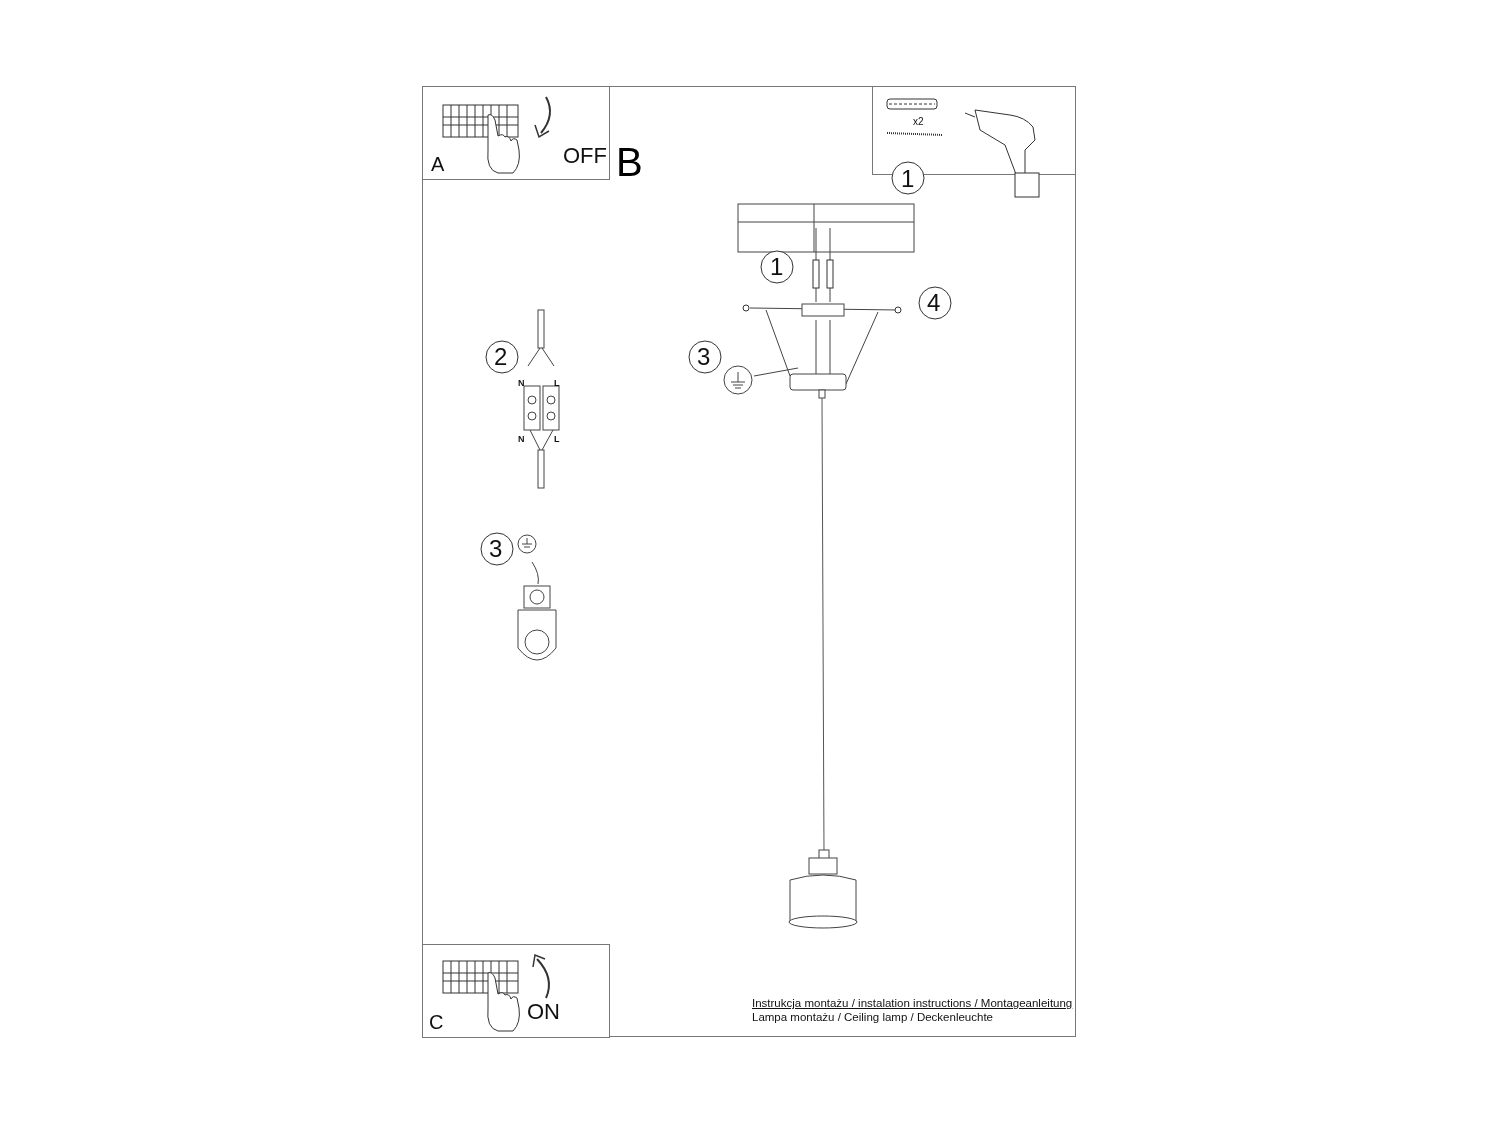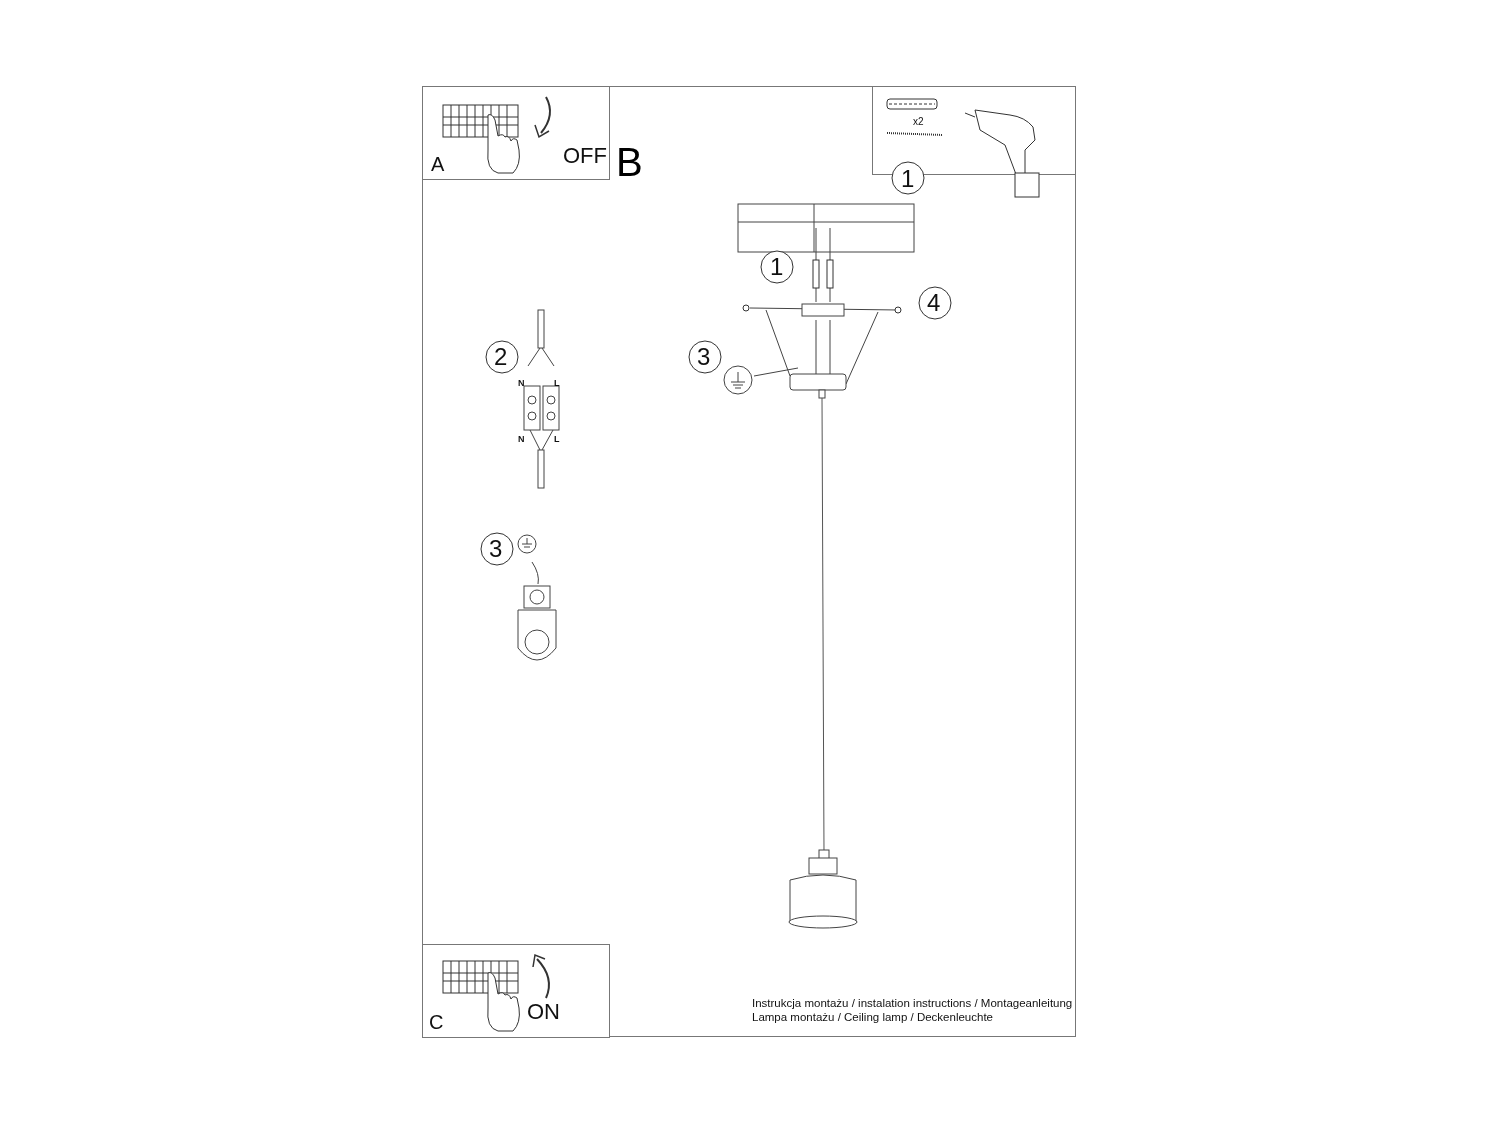--- a/index.html
+++ b/index.html
@@ -163,14 +163,14 @@
     <path d="M5 0 L5 35 Q3 55 15 58 L30 58 Q38 50 36 35 L34 25 Q30 22 28 26 Q26 20 22 22 Q20 18 15 21 L12 5 Q9 -2 5 0 Z" fill="#fff" stroke="#333"></path>
   </svg>
   <svg width="30" height="50" style="left:108px;top:8px;">
     <path d="M15 45 Q24 25 6 6" fill="none" stroke="#333" stroke-width="2"></path>
     <path d="M2 14 L4 2 L14 6" fill="none" stroke="#333" stroke-width="1.5"></path>
   </svg>
   <div class="lbl" style="left:6px;top:66px;font-size:20px;">C</div>
   <div class="lbl" style="left:104px;top:54px;">ON</div>
 </div>
 
-<div class="txt" style="left:752px;top:996px;">Instrukcja montażu / instalation instructions / Montageanleitung</div>
+<div class="txt" style="left:752px;top:996px;text-decoration:underline;">Instrukcja montażu / instalation instructions / Montageanleitung</div>
 <div class="txt" style="left:752px;top:1010px;">Lampa montażu / Ceiling lamp / Deckenleuchte</div>
 
 </body></html>

